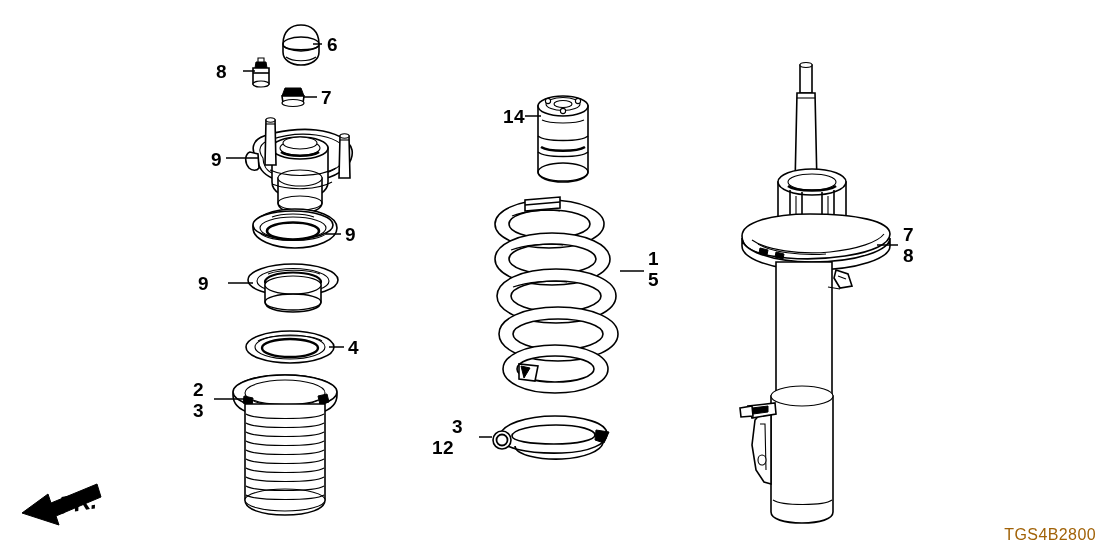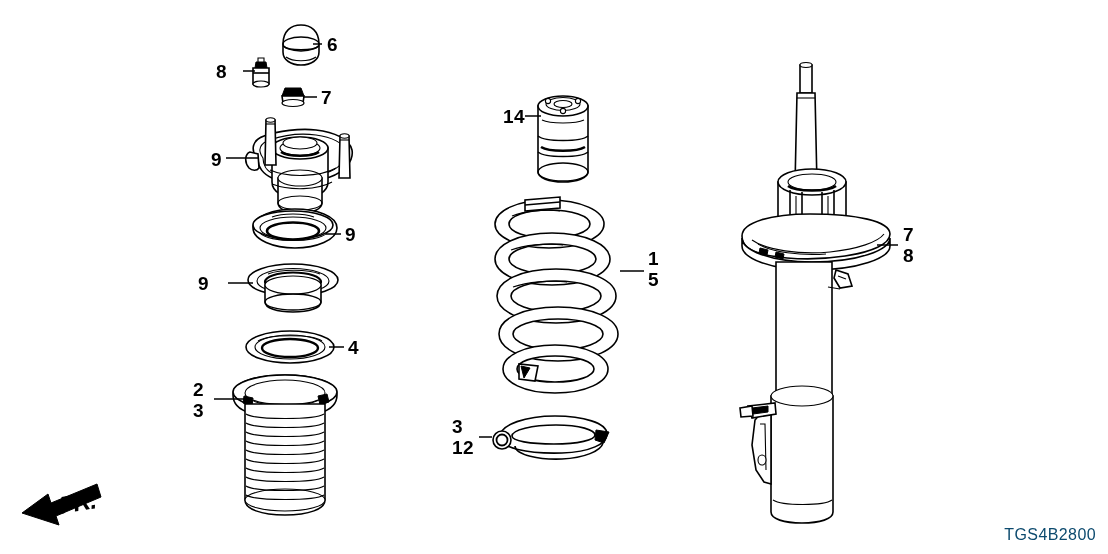--- a/index.html
+++ b/index.html
@@ -32,21 +32,21 @@
     white-space: nowrap;
     letter-spacing: 0.5px;
   }
   #part-number {
     position: absolute;
     right: 12px;
     bottom: 10px;
     font-family: "Liberation Sans", sans-serif;
     font-size: 16px;
     font-weight: 400;
-    color: #0c4a6e;
+    color: #a16207;
     letter-spacing: 0.4px;
   }
   #fr-label {
     position: absolute;
     left: 57px;
     top: 492px;
     font-family: "Liberation Sans", sans-serif;
     font-size: 24px;
     font-weight: 700;
     font-style: italic;
@@ -324,21 +324,21 @@
   <div class="callout" style="left:211px; top:150px;">9</div>
   <div class="callout" style="left:345px; top:225px;">9</div>
   <div class="callout" style="left:198px; top:274px;">9</div>
   <div class="callout" style="left:348px; top:338px;">4</div>
   <div class="callout" style="left:193px; top:380px;">2</div>
   <div class="callout" style="left:193px; top:401px;">3</div>
   <div class="callout" style="left:503px; top:107px;">14</div>
   <div class="callout" style="left:648px; top:249px;">1</div>
   <div class="callout" style="left:648px; top:270px;">5</div>
   <div class="callout" style="left:452px; top:417px;">3</div>
-  <div class="callout" style="left:452px; top:438px;">12</div>
+  <div class="callout" style="left:432px; top:438px;">12</div>
   <div class="callout" style="left:903px; top:225px;">7</div>
   <div class="callout" style="left:903px; top:246px;">8</div>
 
   <div id="fr-label">FR.</div>
 
   <div id="part-number">TGS4B2800</div>
 
 </div>
 
 </body></html>

